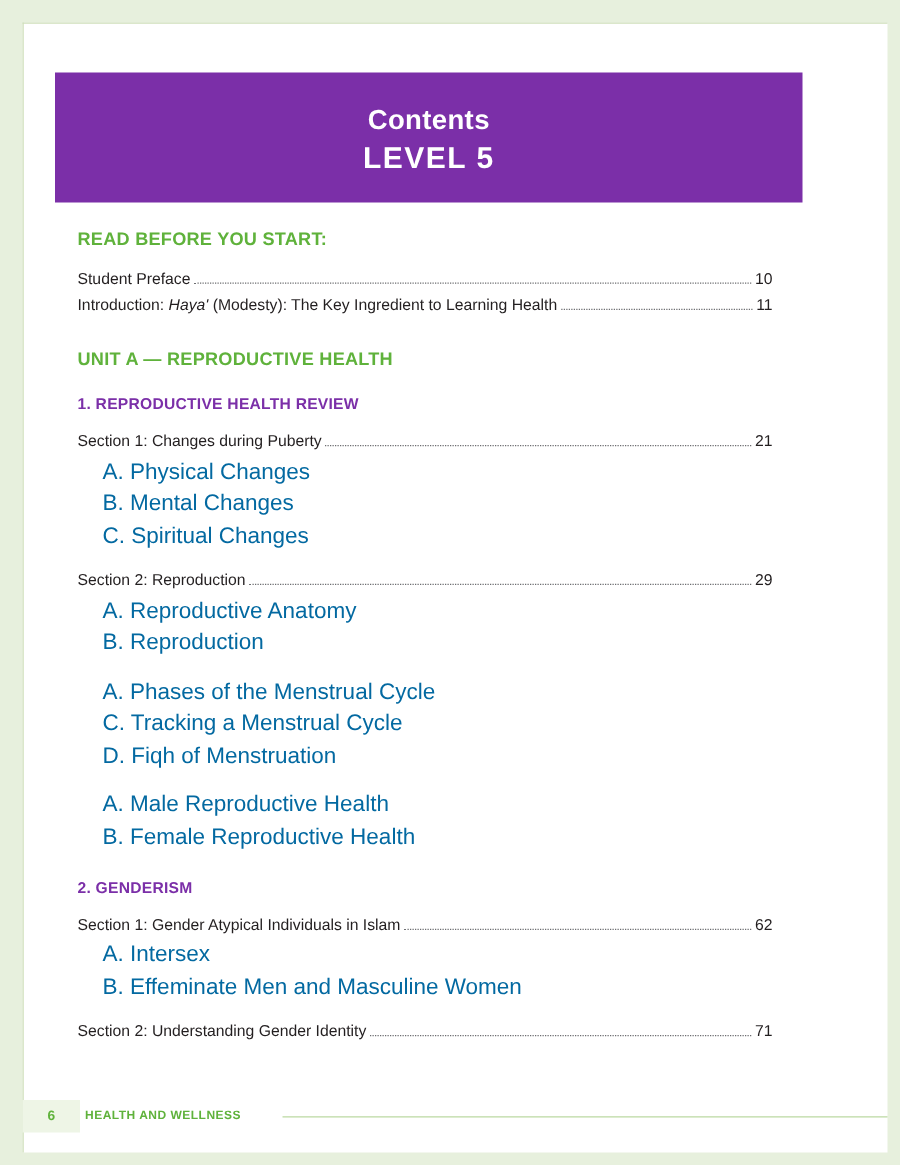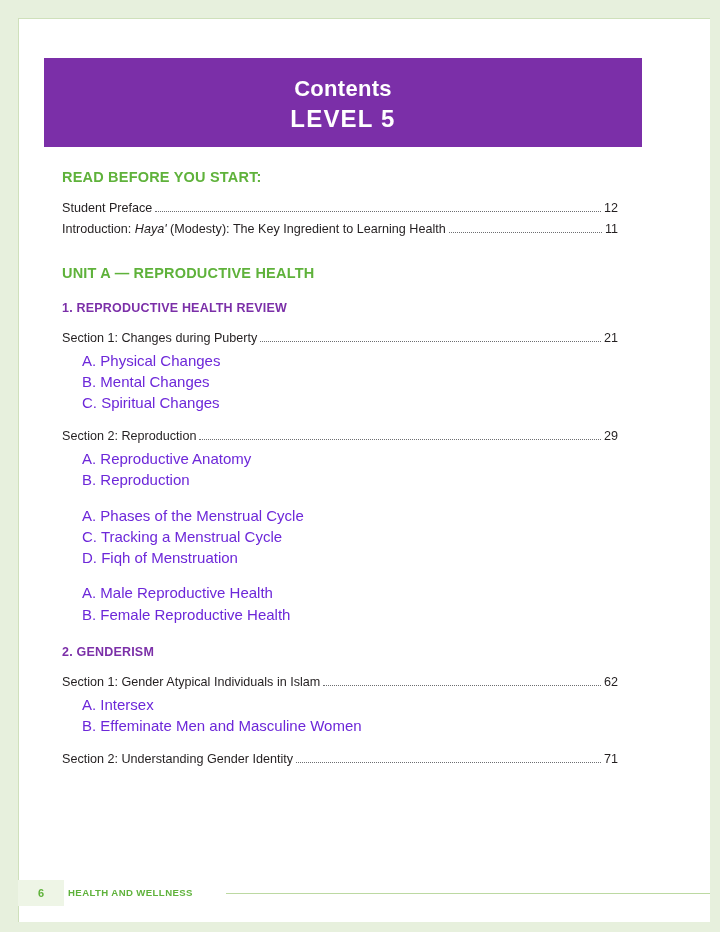--- a/index.html
+++ b/index.html
@@ -62,21 +62,21 @@
   .content {
     position: absolute;
     left: 44px;
     top: 58px;
     width: 600px;
   }
 
   
   .title-block {
     width: 598px;
-    height: 89px;
+    height: 104px;
     background: #7b2fa8;
     color: #ffffff;
     display: flex;
     flex-direction: column;
     align-items: center;
     justify-content: center;
     box-sizing: border-box;
     padding-top: 4px;
   }
   .title-main {
@@ -149,22 +149,22 @@
     font-size: 12.6px;
     color: #231f20;
     text-align: right;
   }
   .subitems {
     margin: 0 0 0 38px;
     padding: 0;
     list-style: none;
   }
   .subitem {
-    font-size: 15px;
-    color: #6d28d9;
+    font-size: 18px;
+    color: #0369a1;
     line-height: 1.42;
   }
   .group {
     margin-bottom: 14px;
     margin-top: 12px;
   }
   .group:last-child {
     margin-bottom: 0;
   }
 
@@ -228,21 +228,21 @@
       <div class="title-sub">LEVEL 5</div>
     </div>
 
     <div class="heading-green">READ BEFORE YOU START:</div>
 
     <ul class="toc-list">
       <li class="entry">
         <div class="entry-row">
           <span class="entry-label">Student Preface</span>
           <span class="dots"></span>
-          <span class="page-num">12</span>
+          <span class="page-num">10</span>
         </div>
       </li>
       <li class="entry">
         <div class="entry-row">
           <span class="entry-label"><span>Introduction: </span><i>Haya'</i><span> (Modesty): The Key Ingredient to Learning Health</span></span>
           <span class="dots"></span>
           <span class="page-num">11</span>
         </div>
       </li>
     </ul>

